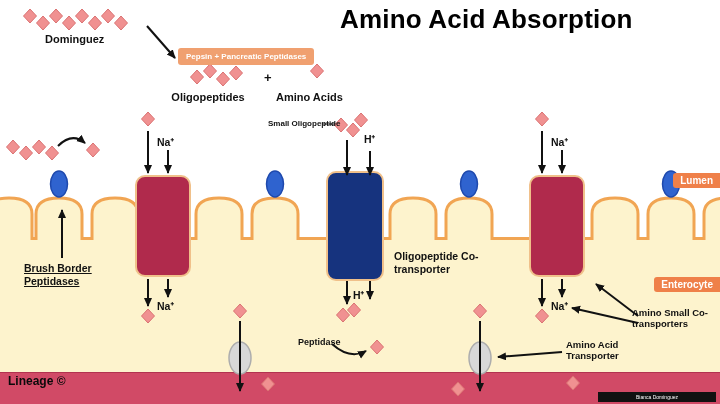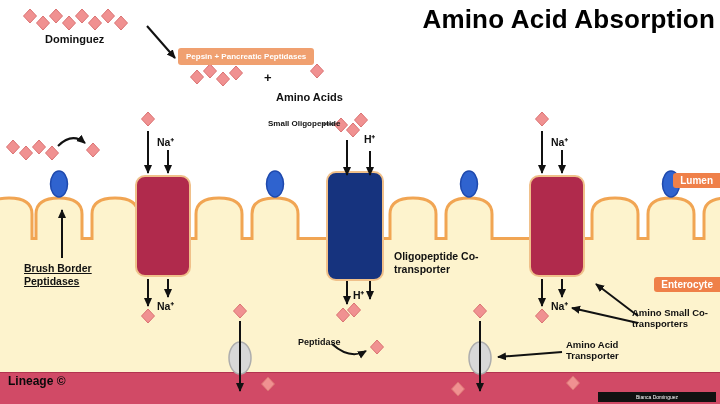--- a/index.html
+++ b/index.html
@@ -1,20 +1,20 @@
 <!DOCTYPE html>
 <html style="--diamond: #f09191; --diamondStroke: #db7272; --membrane: #f1a553; --cell: #fdf3cd; --blood: #d14a66; --bloodEdge: #b23350; --transporterRed: #b02a4c; --transporterBlue: #16337e; --enzymeBlue: #2f63cf; --labelOrange: #ef8049; --enzymeBox: #f0a070; --grayTransporter: #d8d8d8;"><head>
 <meta charset="utf-8">
 <style>
   html,body{margin:0;padding:0;background:#fff;}
   .stage{position:relative;width:720px;height:404px;background:#fff;overflow:hidden;
          font-family:"Liberation Sans",sans-serif;}
   .stage svg{position:absolute;left:0;top:0;}
   .lbl{position:absolute;font-weight:bold;color:#111;line-height:1.2;}
-  .title{font-size:26px;letter-spacing:.2px;text-align:right;color:#000;}
+  .title{font-size:26px;letter-spacing:.2px;text-align:left;color:#000;}
   .tag{position:absolute;font-weight:bold;color:#fff;border-radius:3px;margin-top:19px;}
   .enzbox{background:var(--enzymeBox,#f0a070);font-size:8px;padding:4px 8px;}
   .sidebox{background:var(--labelOrange,#ef8049);font-size:10px;padding:2px 7px;
            border-radius:3px 0 0 3px;}
   .ion{font-size:10.5px;}
   .small{font-size:8px;}
   .med{font-size:10.5px;}
   .med9{font-size:9.5px;}
   .credit{position:absolute;background:#111;color:#fff;font-size:5px;
           display:flex;align-items:center;justify-content:center;}
@@ -153,20 +153,21 @@
       <use href="#dia" x="573" y="383"></use>
     </g>
   </svg>
 
   <div class="lbl title" style="left:340px;top:4px;width:375px;">Amino Acid Absorption</div>
 
   <div class="lbl" style="left:45px;top:33px;font-size:11px;">Dominguez</div>
 
   <div class="tag enzbox" style="left:178px;top:29px;">Pepsin + Pancreatic Peptidases</div>
 
+  <div class="lbl" style="left:158px;top:91px;width:100px;text-align:center;font-size:11px;">Oligopeptides</div>
   <div class="lbl" style="left:264px;top:70px;font-size:13px;">+</div>
   <div class="lbl" style="left:276px;top:91px;font-size:11px;">Amino Acids</div>
 
   <div class="lbl small" style="left:268px;top:119px;text-align:right;">Small Oligopeptide</div>
 
   <div class="lbl ion" style="left:157px;top:136px;">Na⁺</div>
   <div class="lbl ion" style="left:364px;top:133px;">H⁺</div>
   <div class="lbl ion" style="left:551px;top:136px;">Na⁺</div>
   <div class="lbl ion" style="left:157px;top:300px;">Na⁺</div>
   <div class="lbl ion" style="left:353px;top:289px;">H⁺</div>

